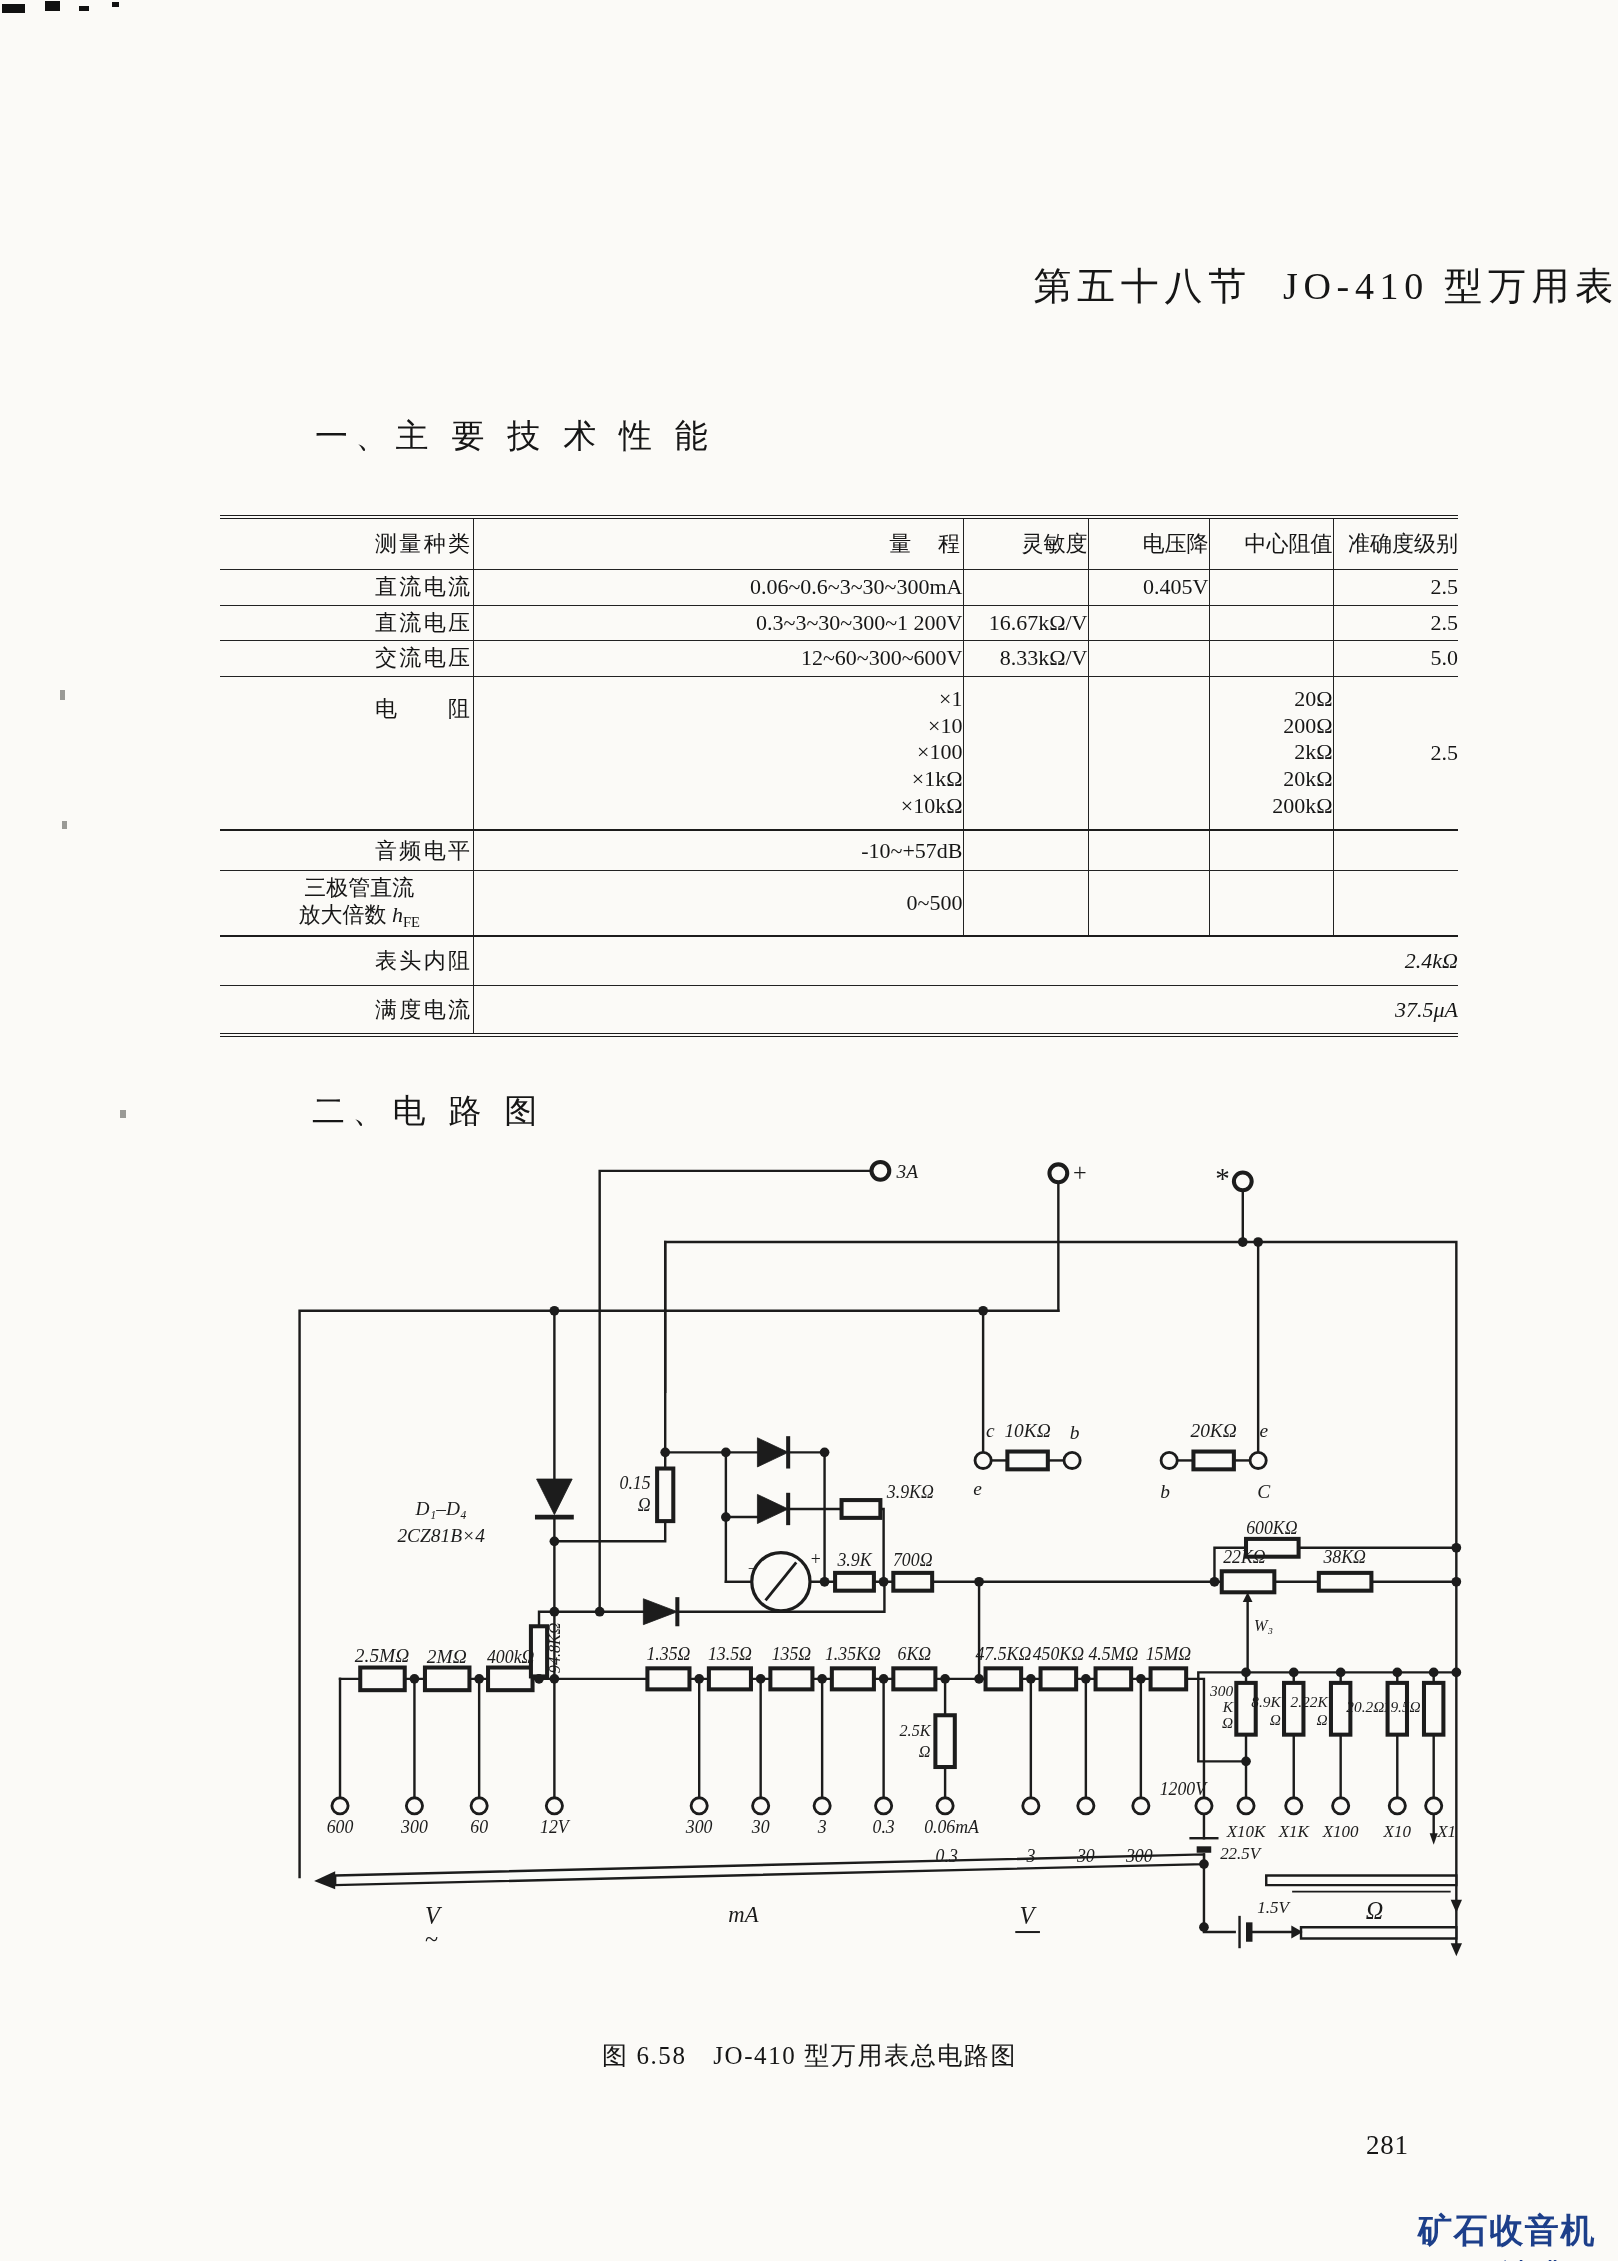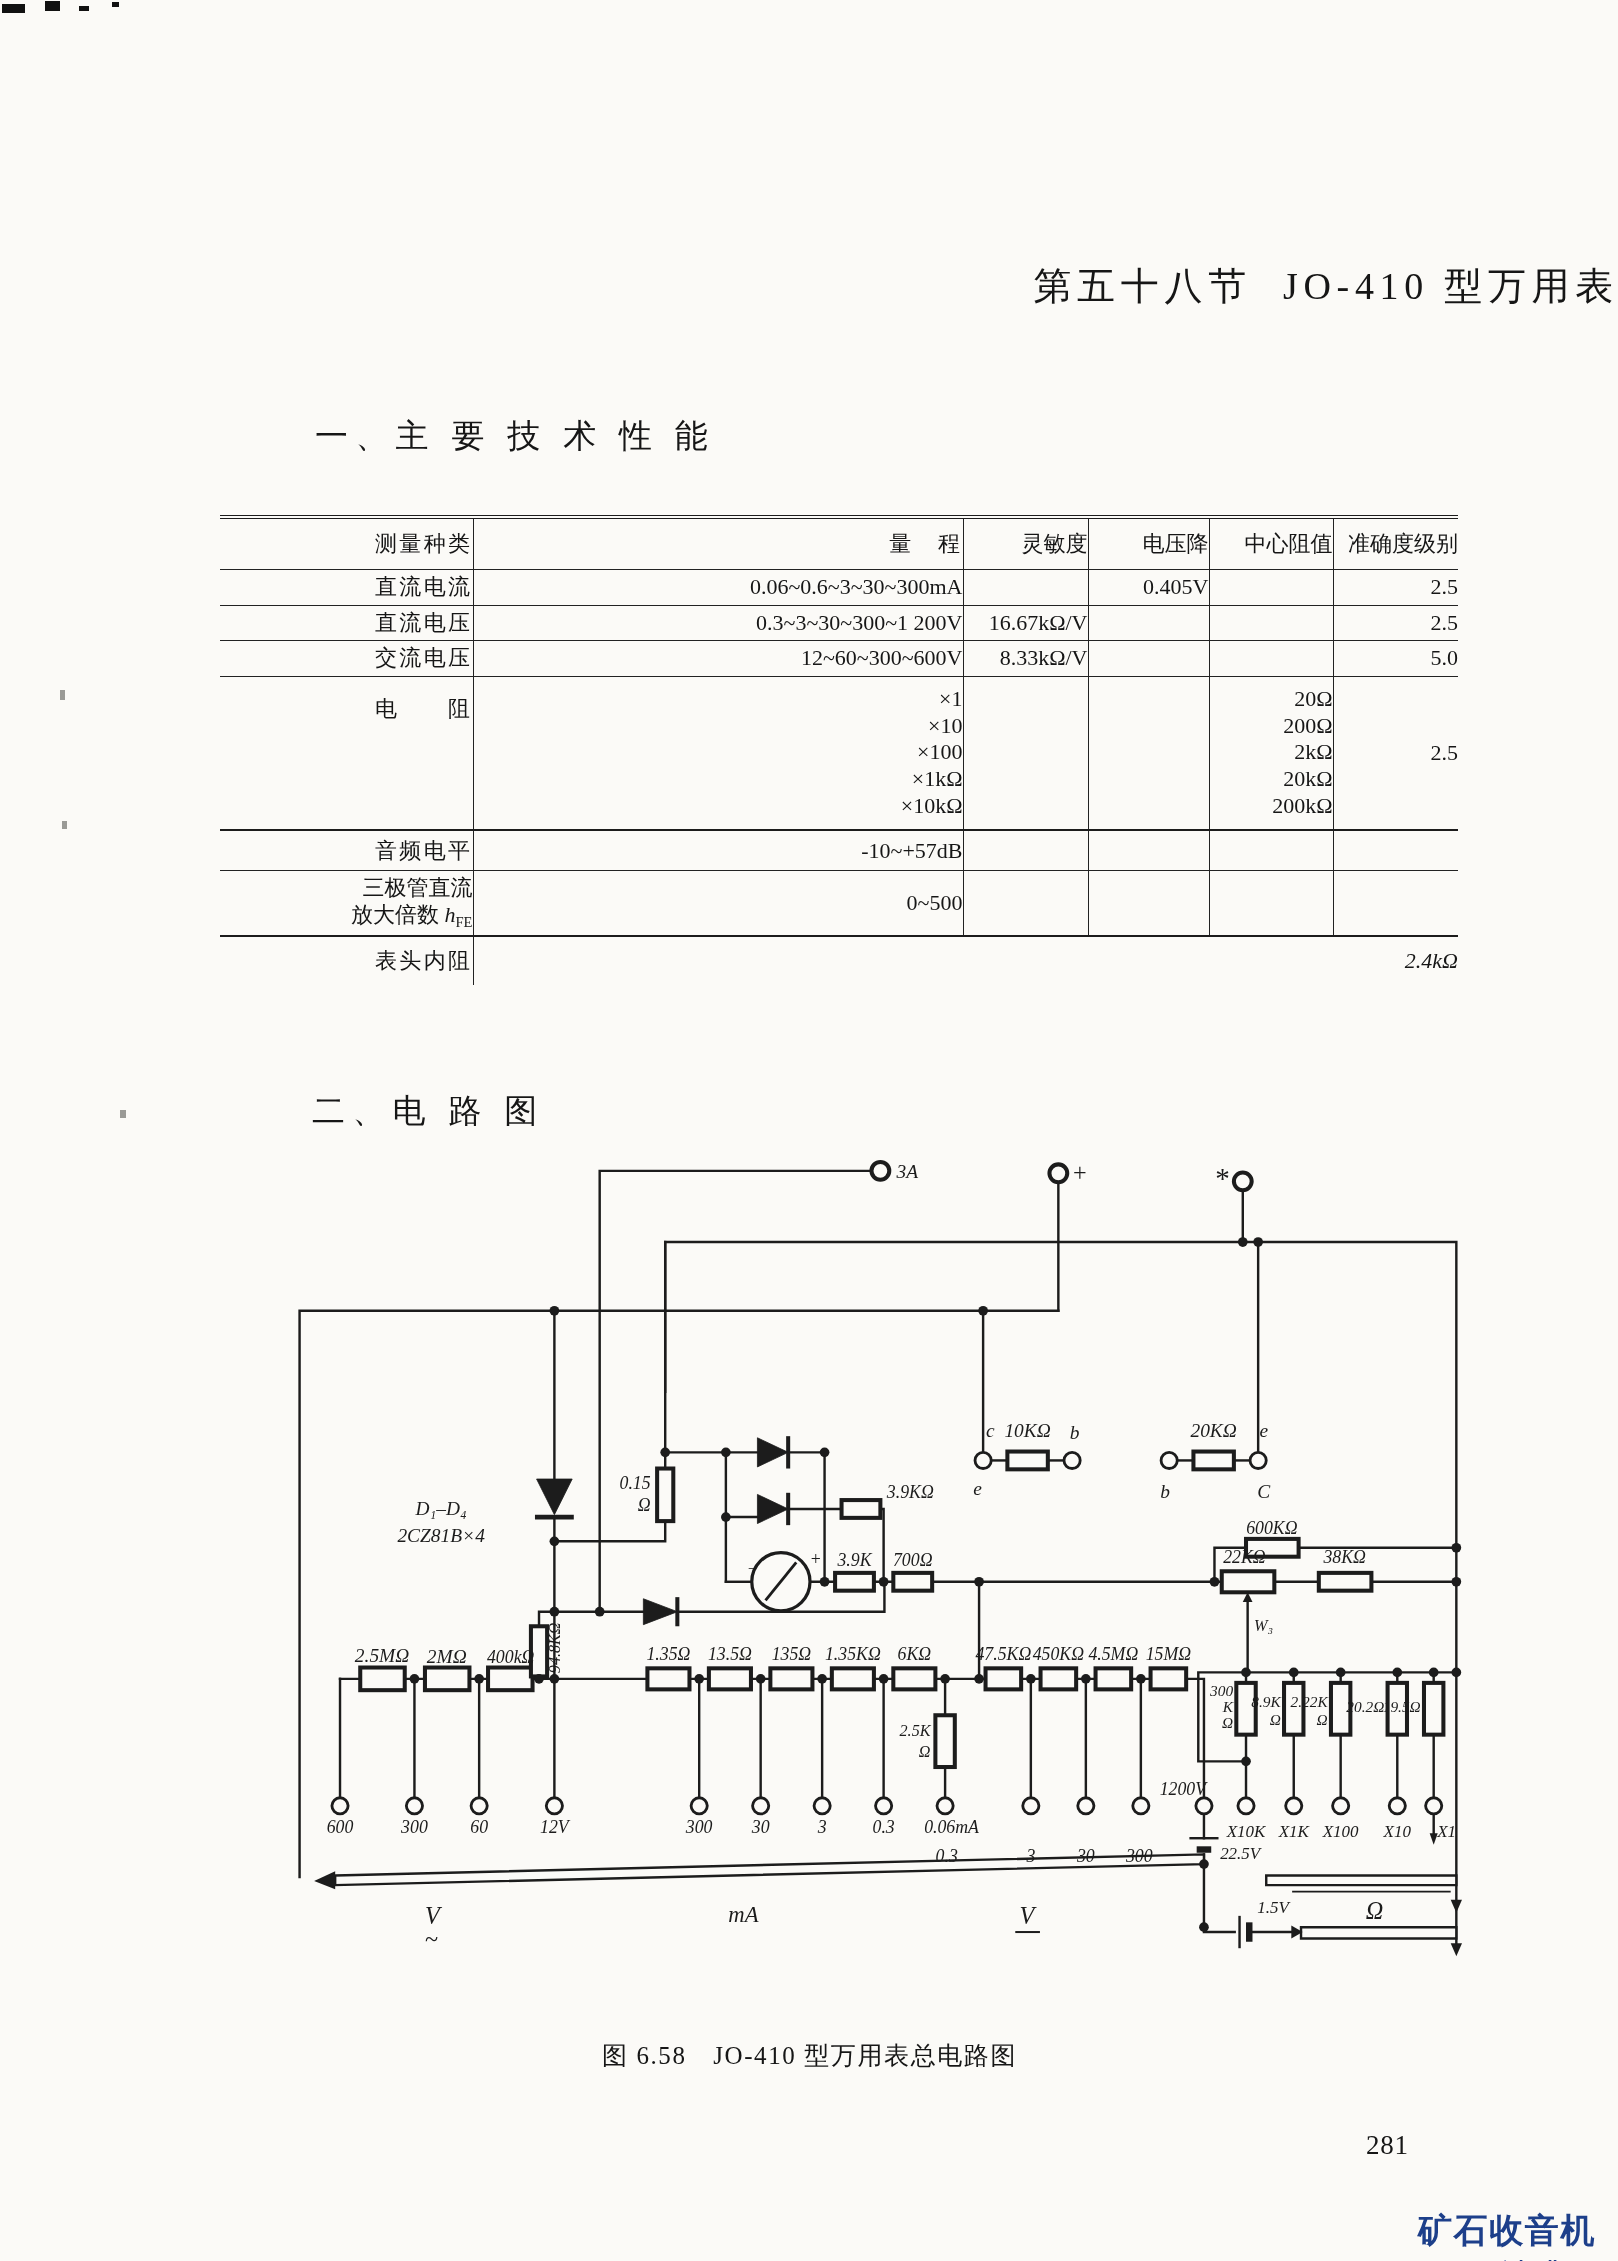--- a/index.html
+++ b/index.html
@@ -119,33 +119,37 @@
     </tr>
     <tr style="height:40px;">
       <td class="hl3 vr kind">音频电平</td>
       <td class="hl3 vr">-10~+57dB</td>
       <td class="hl3 vr"></td>
       <td class="hl3 vr"></td>
       <td class="hl3 vr"></td>
       <td class="hl3"></td>
     </tr>
     <tr style="height:66px;">
-      <td class="hl vr" style="text-align:right;padding-left:26px;">
+      <td class="hl vr" style="text-align:center;padding-left:26px;">
         <div>三极管直流</div>
         <div><span>放大倍数</span> <i>h</i><sub>FE</sub></div>
       </td>
       <td class="hl vr">0~500</td>
       <td class="hl vr"></td>
       <td class="hl vr"></td>
       <td class="hl vr"></td>
       <td class="hl"></td>
     </tr>
     <tr style="height:49px;">
       <td class="hl3 vr kind">表头内阻</td>
       <td class="hl3 leftval" colspan="5">2.4kΩ</td>
+    </tr>
+    <tr style="height:50px;">
+      <td class="hl vr bb kind">满度电流</td>
+      <td class="hl bb leftval" colspan="5">37.5μA</td>
     </tr>
   </tbody>
     </table>
 
   <div id="sec2" class="h1">二、电 路 图</div>
 
   <svg id="schematic" width="1214" height="906" viewBox="0 0 1500 1120" font-family="'Liberation Serif','DejaVu Serif',serif" font-style="italic">
     <g stroke="#1c1c1c" stroke-width="3" fill="none" stroke-linecap="square">
 
       <polyline points="737,27 401,27 401,572"></polyline>

